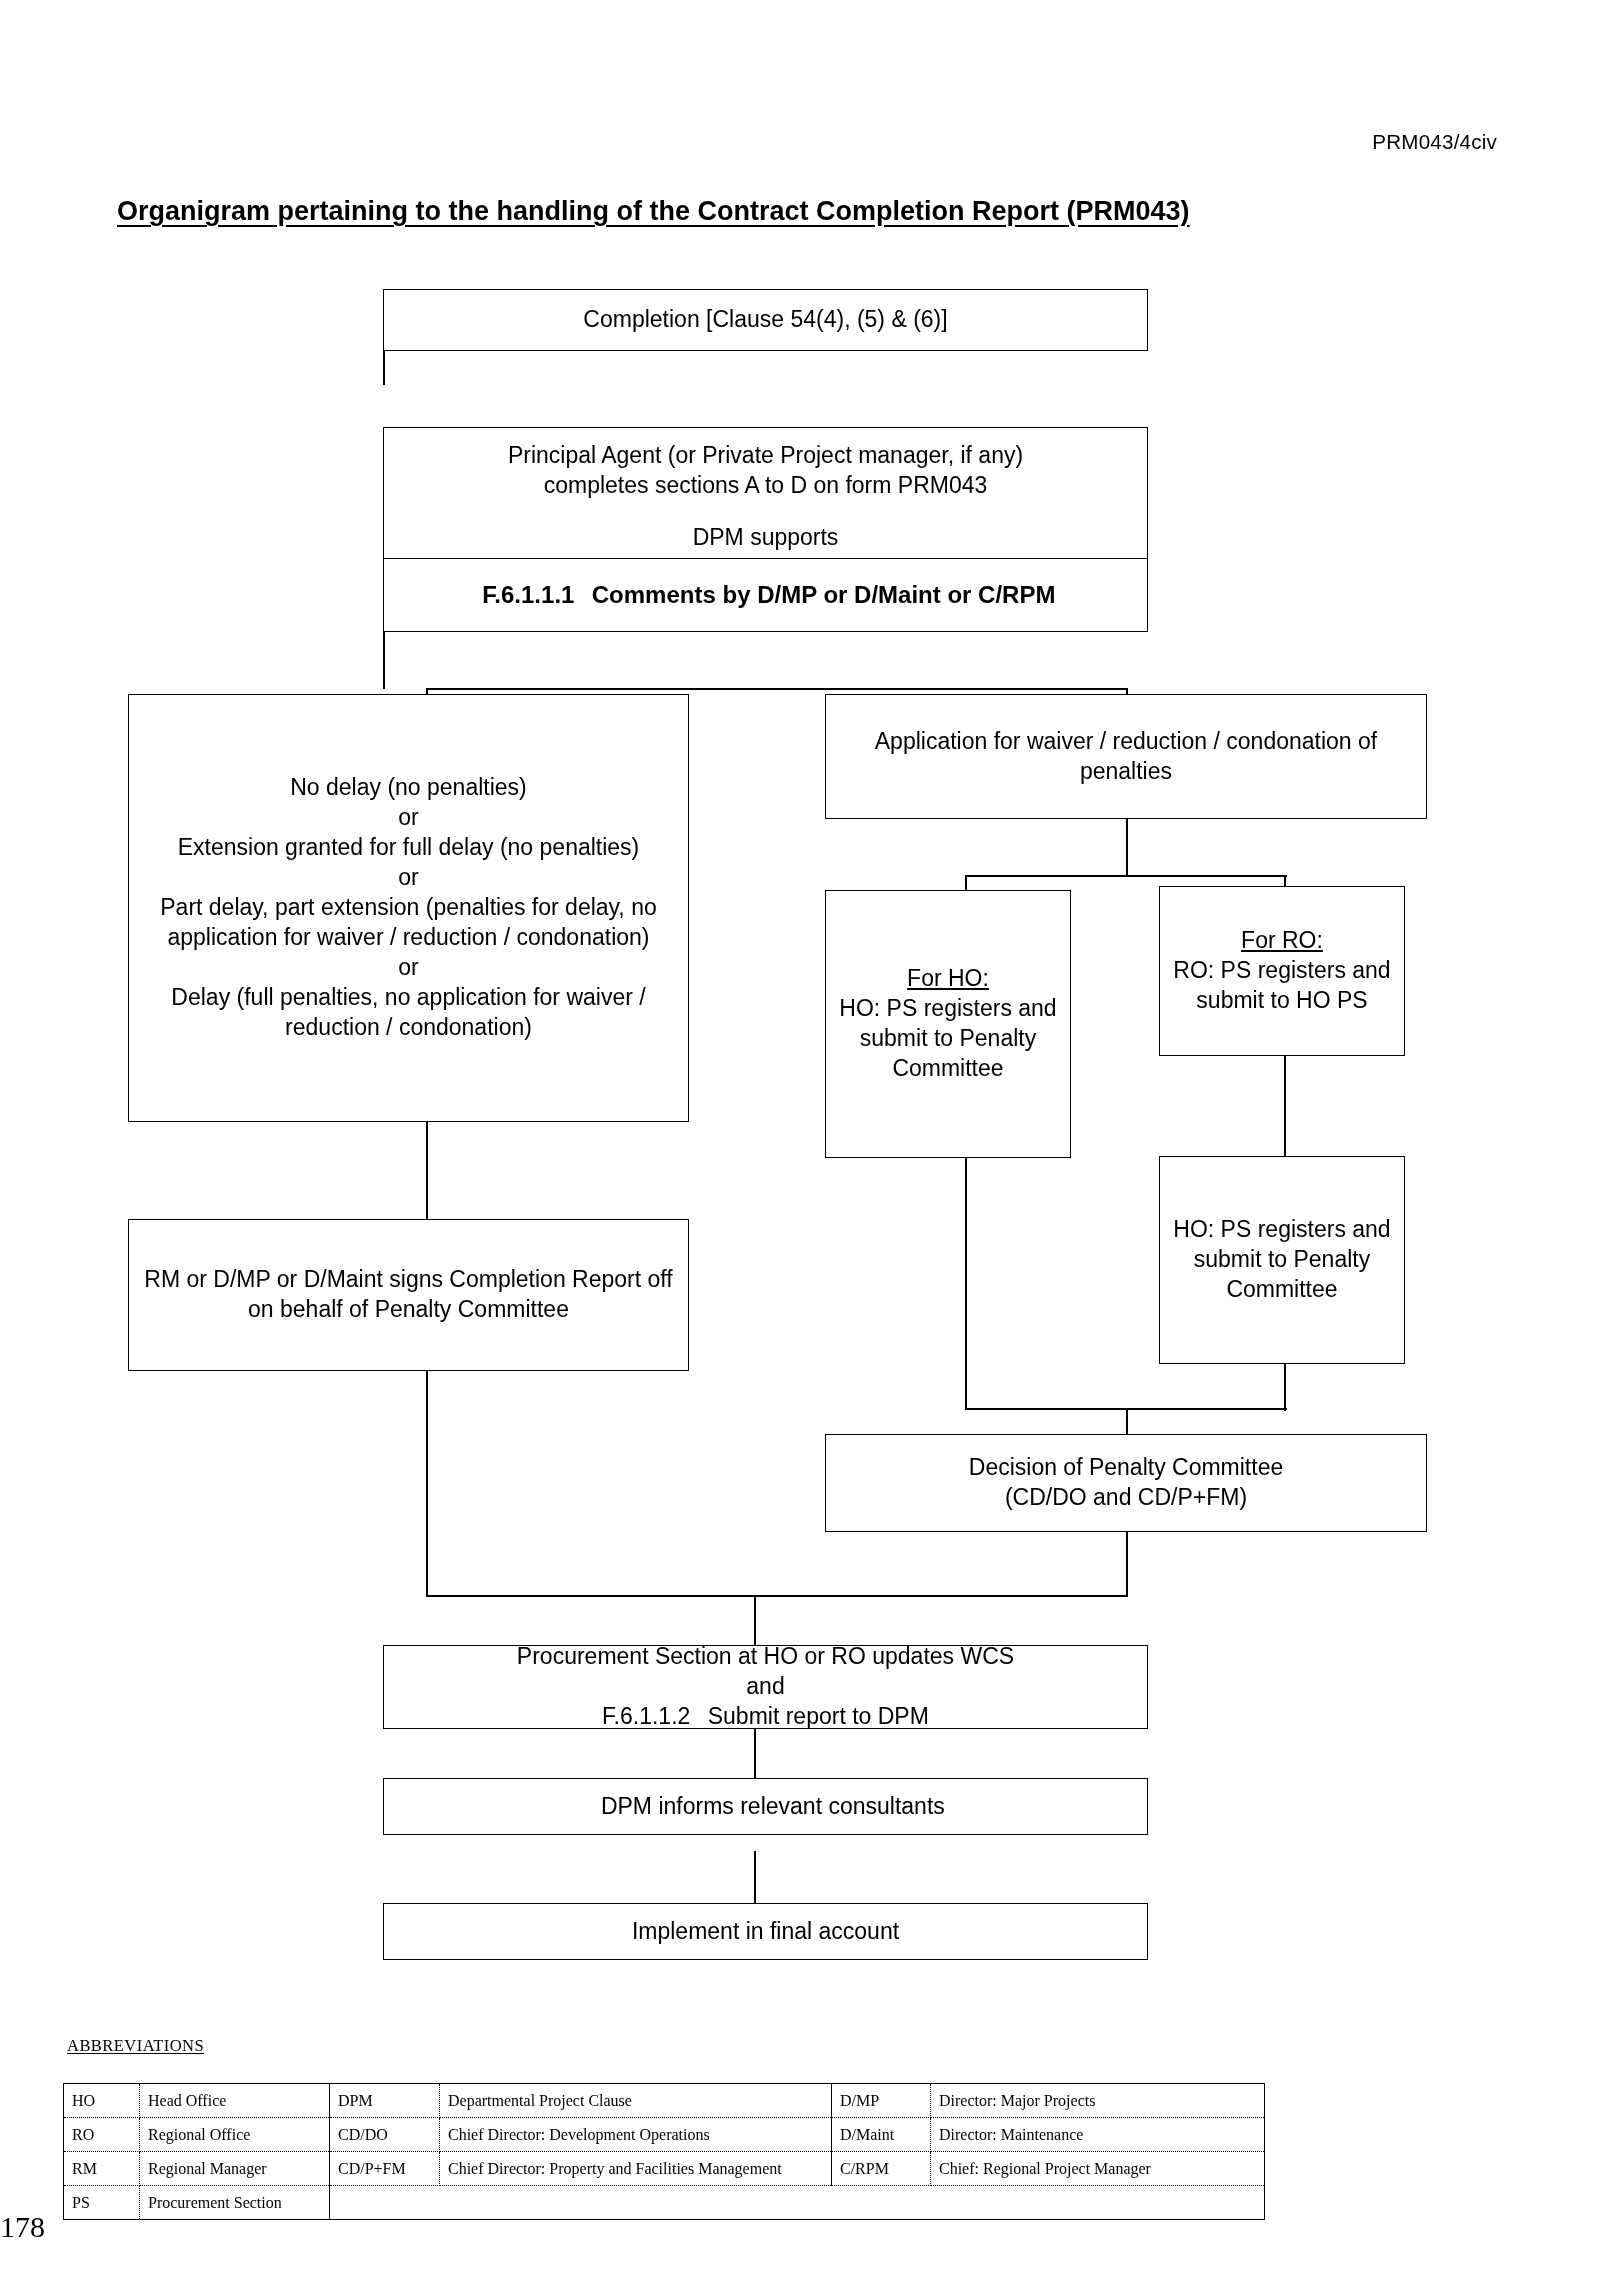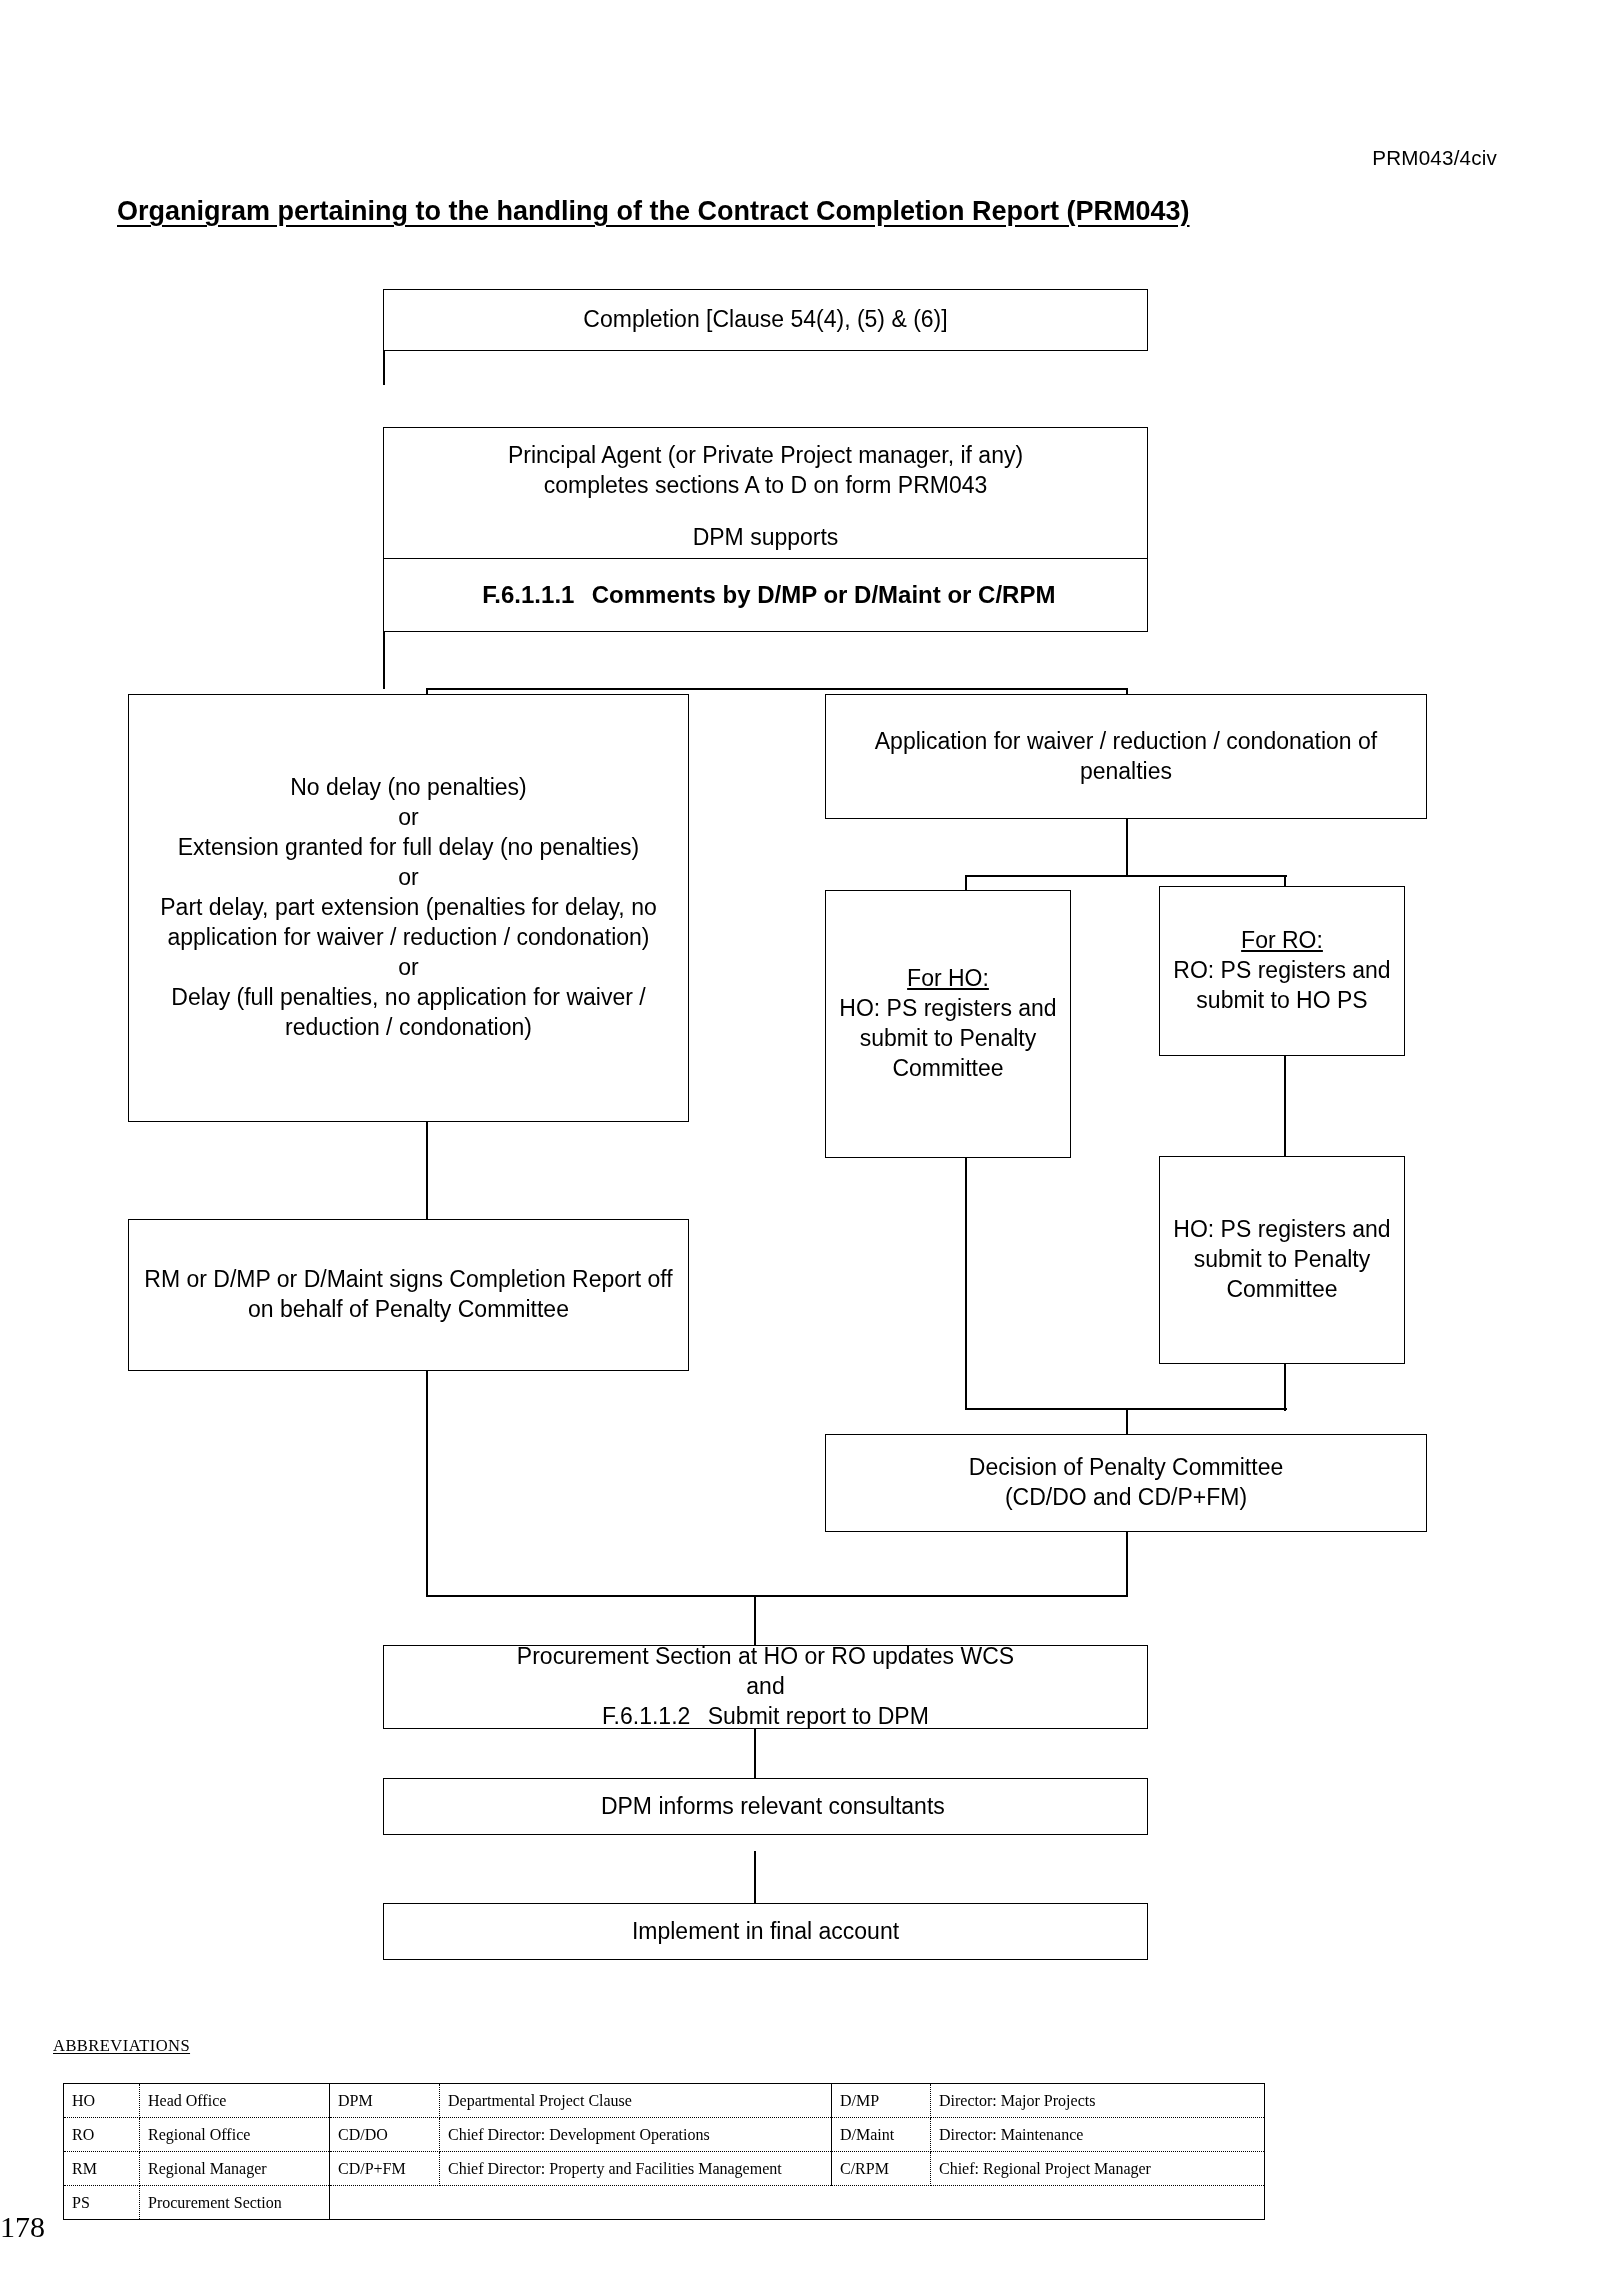--- a/index.html
+++ b/index.html
@@ -6,21 +6,21 @@
   body{
     width:1622px;height:2295px;position:relative;
     font-family:"Liberation Sans", sans-serif;
     color:#000;
     -webkit-font-smoothing:antialiased;
   }
   .page{position:absolute;left:0;top:0;width:1622px;height:2295px;overflow:hidden;}
 
   
   #doc-ref{
-    position:absolute;left:0;top:146px;width:1497px;
+    position:absolute;left:0;top:130px;width:1497px;
     text-align:right;font-size:20.6px;letter-spacing:0.2px;
   }
   #page-title{
     position:absolute;left:117px;top:196px;width:1394px;
     font-size:27px;font-weight:bold;
     text-decoration:underline;
     text-underline-offset:4.8px;
   }
 
   
@@ -39,21 +39,21 @@
   .ul{text-decoration:underline;text-underline-offset:2.4px;}
   .sp{display:inline-block;width:17.4px;}
 
   
   .ln{position:absolute;background:#000;z-index:1;}
   .v{width:2.4px;}
   .h{height:2.4px;}
 
   
   #abbr-heading{
-    position:absolute;left:53px;top:2036px;
+    position:absolute;left:67px;top:2036px;
     font-family:"Liberation Serif", serif;
     font-size:16.6px;letter-spacing:0.4px;
     text-decoration:underline;text-underline-offset:2.4px;
   }
   #abbr-table{
     position:absolute;left:63px;top:2083px;width:1202px;
     border:1.6px solid #000;border-collapse:collapse;
     font-family:"Liberation Serif", serif;font-size:16px;
     background:#fff;
   }

